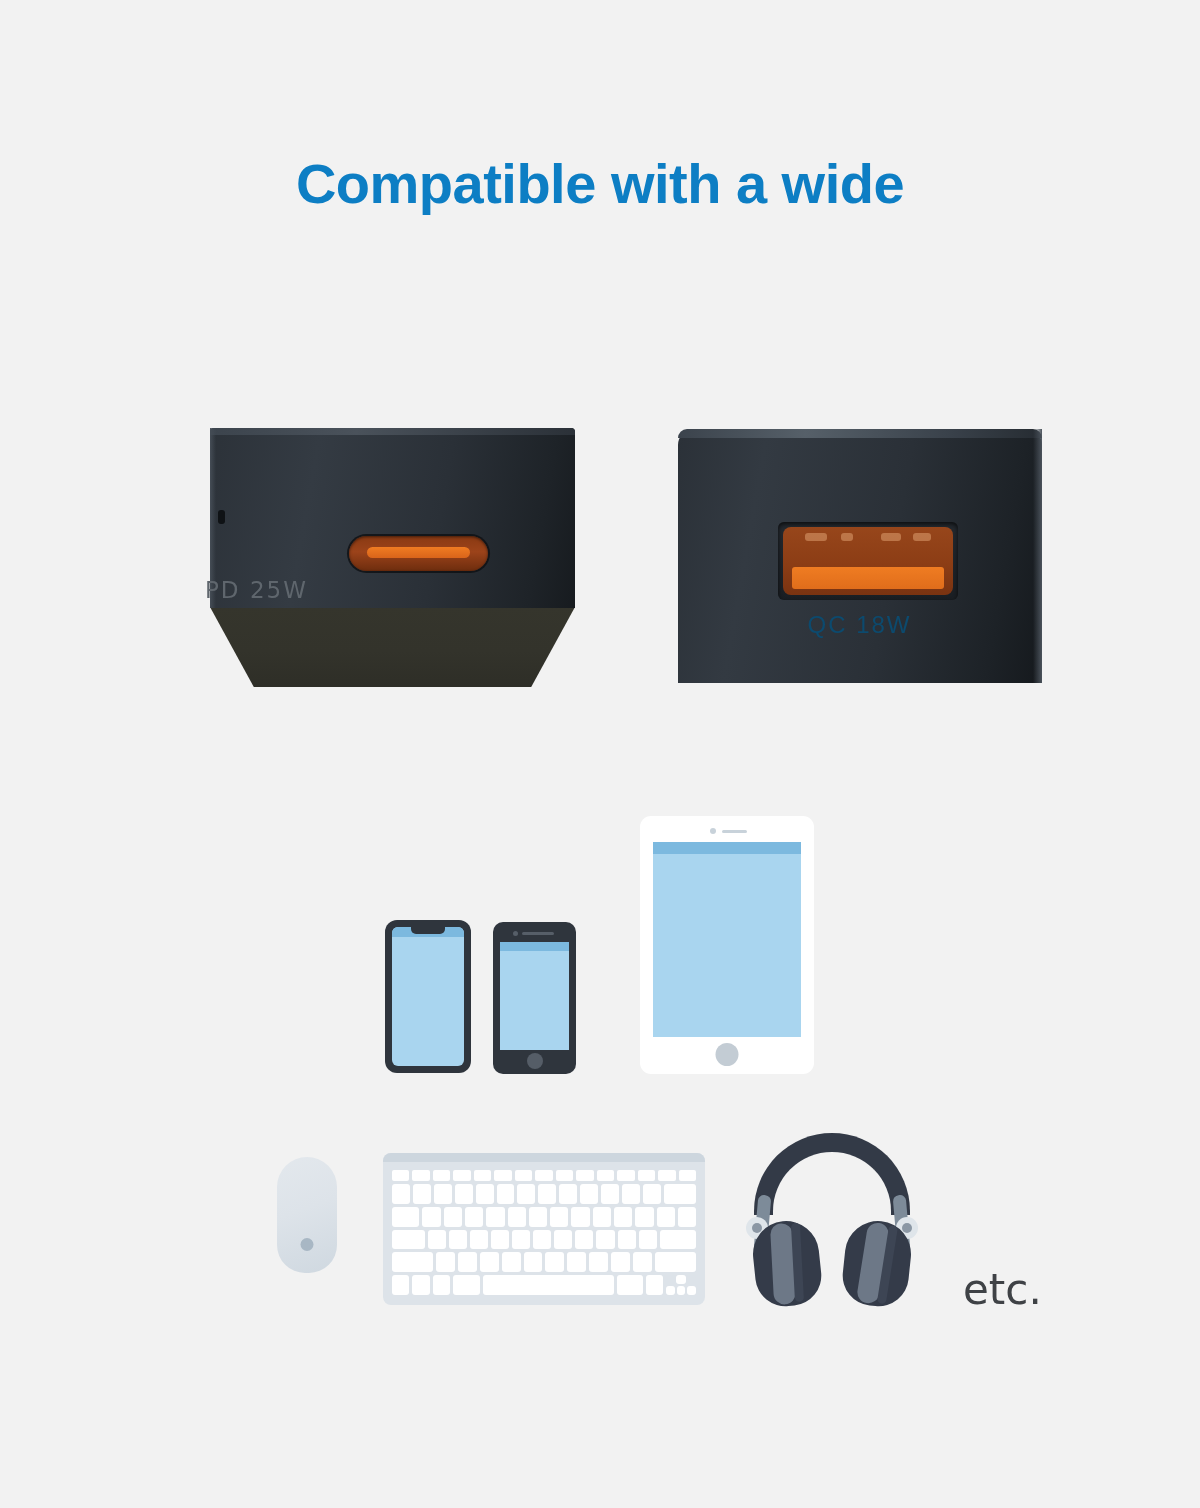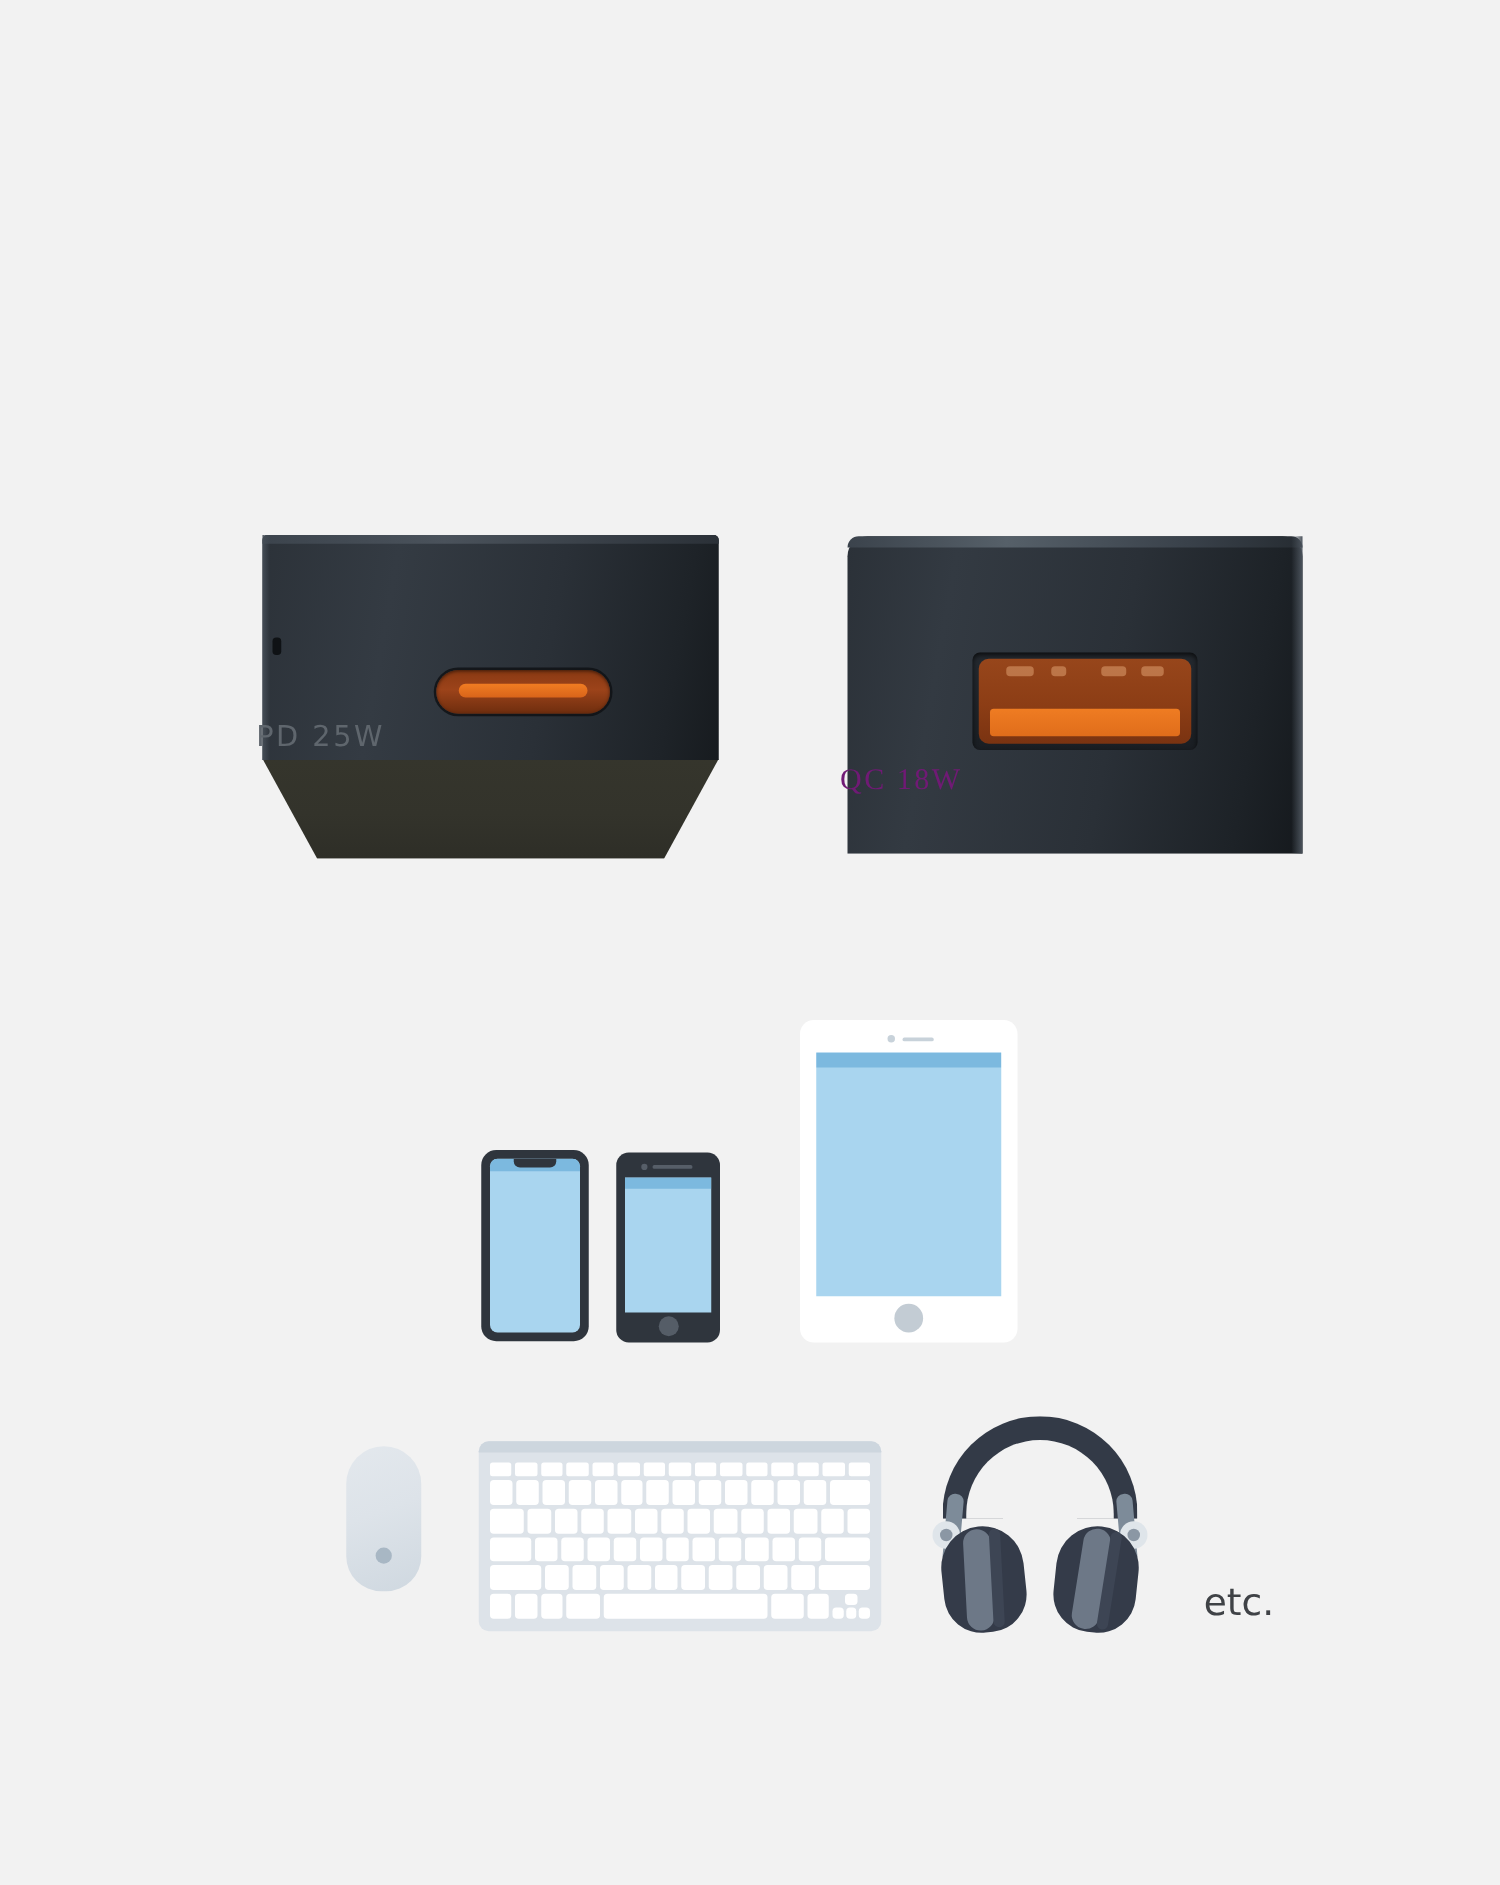--- a/index.html
+++ b/index.html
@@ -114,23 +114,23 @@
     position:absolute;left:9px;top:40px;width:152px;height:22px;
     border-radius:3px;
     background:linear-gradient(180deg,#ef7c22,#e06d1b);
   }
   .port-a .pin{position:absolute;top:6px;height:8px;border-radius:3px;background:rgba(255,200,150,.38);}
   .port-a .pin.p1{left:22px;width:22px;}
   .port-a .pin.p2{left:58px;width:12px;}
   .port-a .pin.p3{left:98px;width:20px;}
   .port-a .pin.p4{left:130px;width:18px;}
   .label-a{
-    position:absolute;left:0;top:186px;width:375px;
-    color:#701a75;font-size:24px;letter-spacing:2px;
-    font-family:Liberation Serif, serif;
+    position:absolute;left:0;top:186px;width:375px;text-align:center;
+    color:#0c4a6e;font-size:24px;letter-spacing:2px;
+    font-family:Liberation Sans, sans-serif;
   }
 
   
   .device{position:absolute;}
 
   
   #phone-notch{left:385px;top:920px;width:86px;height:153px;}
   #phone-notch .shell{
     position:absolute;inset:0;background:#2f353d;border-radius:12px;
   }
@@ -238,30 +238,31 @@
     border-radius:12px;transform:rotate(3deg);
   }
   .hp-cup .edge{
     position:absolute;left:39px;top:3px;width:9px;height:79px;background:#3d4554;
     border-radius:8px;transform:rotate(3deg);
   }
 
   
   #etc-label{
     position:absolute;left:963px;top:1265px;
-    font-size:30px;color:#3f4246;
+    font-size:42px;color:#3f4246;
     font-family:"DejaVu Sans", sans-serif;
   }
 </style>
 </head>
 <body>
 
 <div class="page">
 
   <div class="heading">
+    <span class="line">Compatible with a wide</span>
   </div>
 
 
 
   <div class="photo" id="photo-c">
     <div class="taper-c"></div>
     <div class="body-c">
       <div class="accent-dot"></div>
       <div class="port-c">
         <div class="tongue"></div>

